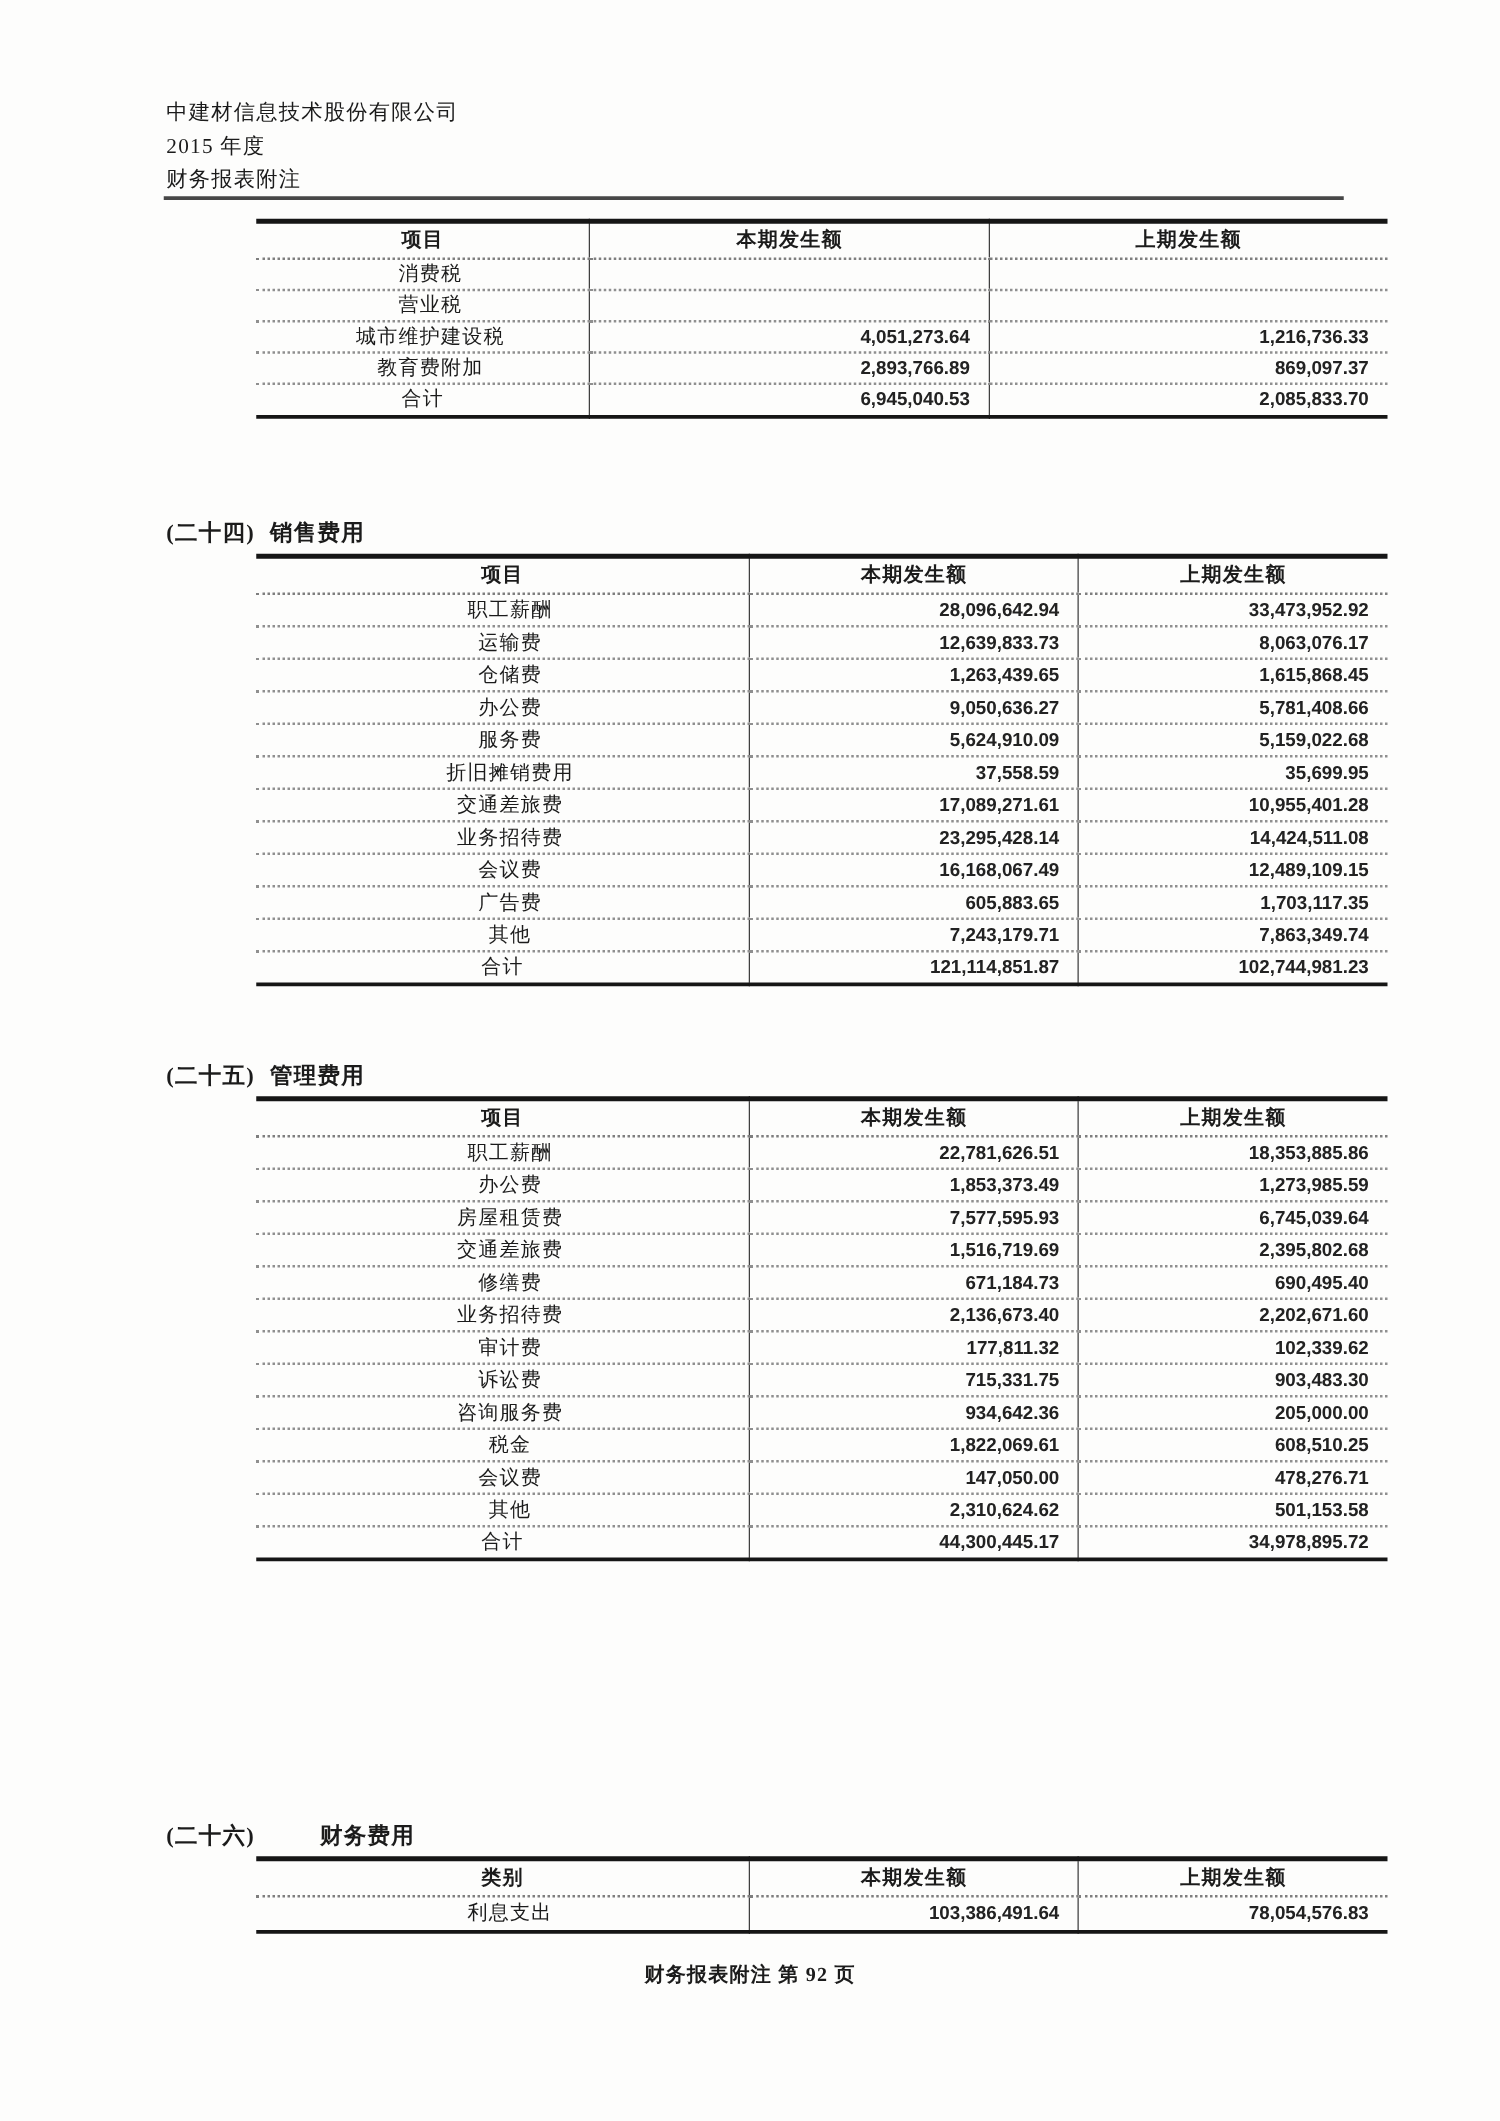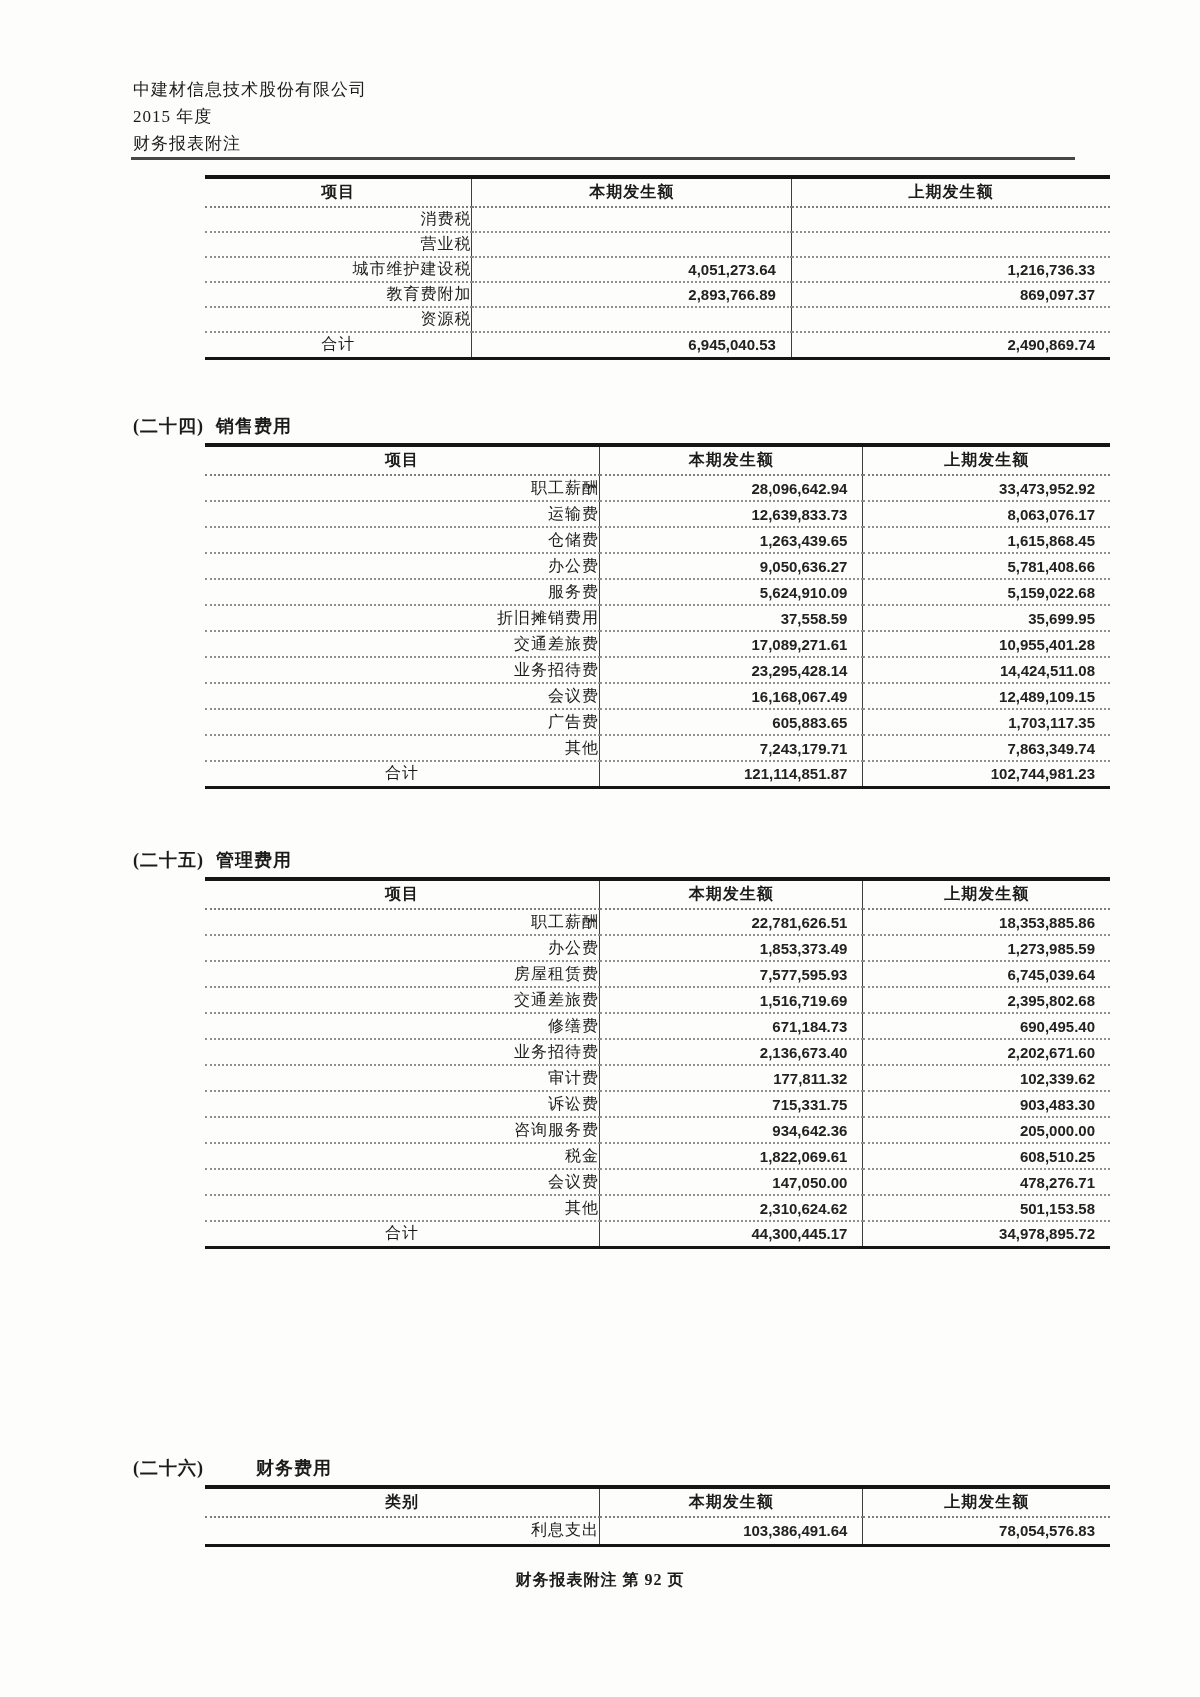--- a/index.html
+++ b/index.html
@@ -33,21 +33,21 @@
   .fin-table th + th, .fin-table td + td { border-left:1.5px solid #3f3f3f; }
   .fin-table thead th {
     height:30px; font-size:16px; font-weight:bold; text-align:center;
     border-bottom:2px dotted #7e7e7e; letter-spacing:1px;
   }
   .fin-table tbody td, .fin-table tfoot td { height:26px; }
   .fin-table.t1 tbody td { height:25px; }
   .fin-table.t4 tbody td { height:28px; }
   .fin-table tbody tr + tr td, .fin-table tfoot tr td { border-top:2px dotted #8f8f8f; }
 
-  .fin-table td.lbl { text-align:right; padding-left:12px; font-size:16px; letter-spacing:1px; }
+  .fin-table td.lbl { text-align:center; padding-left:12px; font-size:16px; letter-spacing:1px; }
   .fin-table td.num {
     text-align:right; padding-right:15px;
     font-family:"Liberation Sans", sans-serif; font-size:15px; font-weight:bold; color:#222;
   }
   .fin-table tfoot td.lbl { text-align:center; padding-left:0; }
 
   .page-footer { position:absolute; left:0; top:1570px; width:100%; text-align:center; font-size:16px; letter-spacing:1px;font-weight:bold; }
 </style>
 </head>
 <body>
@@ -92,31 +92,26 @@
     <td class="num">4,051,273.64</td>
     <td class="num">1,216,736.33</td>
   </tr>
 
   <tr>
     <td class="lbl">教育费附加</td>
     <td class="num">2,893,766.89</td>
     <td class="num">869,097.37</td>
   </tr>
 
-  <tr>
-    <td class="lbl">资源税</td>
-    <td class="num"></td>
-    <td class="num"></td>
-  </tr>
 </tbody>
     <tfoot>
       <tr>
         <td class="lbl">合计</td>
         <td class="num">6,945,040.53</td>
-        <td class="num">2,490,869.74</td>
+        <td class="num">2,085,833.70</td>
       </tr>
     </tfoot>
   </table>
 
   <div class="section-heading" style="top:414px">
     <span class="sec-no">(二十四)</span><span>销售费用</span>
   </div>
   <table class="fin-table narrow-first" style="top:443px">
     <colgroup>
         <col class="c1">

